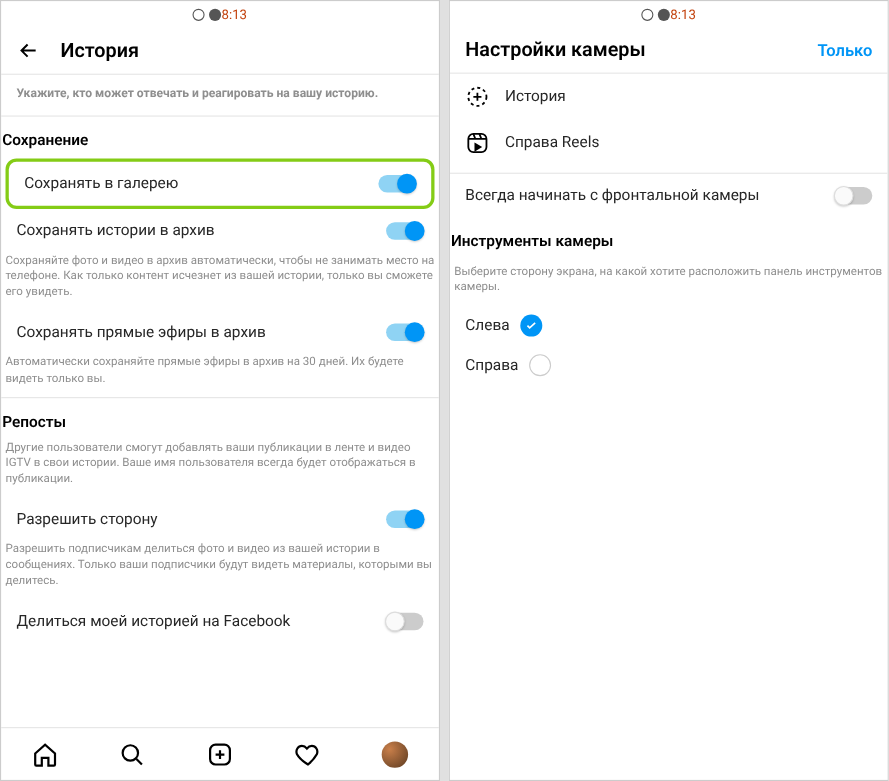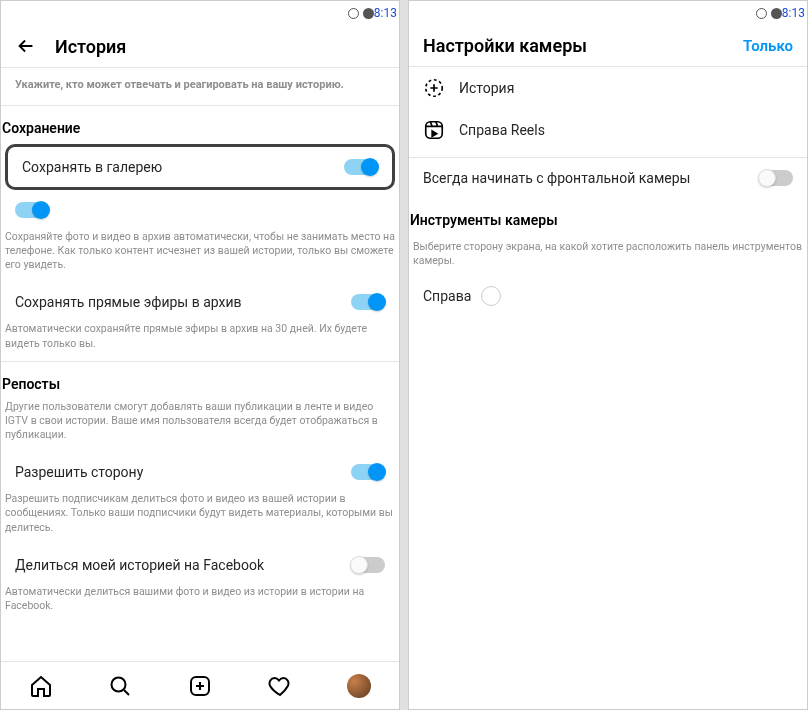--- a/index.html
+++ b/index.html
@@ -1,40 +1,40 @@
 <!DOCTYPE html>
 <html><head>
 <meta charset="utf-8">
 <style>
 * { margin: 0; padding: 0; box-sizing: border-box; }
 body { font-family: -apple-system, BlinkMacSystemFont, "Segoe UI", Roboto, Arial, sans-serif; background: #fff; }
 .container { display: flex; gap: 8px; width: 808px; height: 710px; background: #e0e0e0; }
 .phone { background: #fff; flex: 1; display: flex; flex-direction: column; border: 1px solid #ccc; overflow: hidden; position: relative; }
-.statusbar { height: 24px; display: flex; align-items: center; justify-content: flex-end; padding: 0 2px; font-size: 12px; color: #1d4ed8; }
+.statusbar { height: 24px; display: flex; align-items: center; justify-content: center; padding: 0 22px; font-size: 12px; color: #c2410c; }
 .statusbar-left { display: flex; gap: 4px; align-items: center; }
 .status-dot { width: 11px; height: 11px; border-radius: 50%; border: 1.5px solid #555; }
 .shazam { width: 11px; height: 11px; border-radius: 50%; background: #555; display:inline-block; }
 .header { display: flex; align-items: center; padding: 10px 14px; border-bottom: 1px solid #e5e5e5; }
 .header-back { margin-right: 18px; }
 .header-title { font-size: 18px; font-weight: 600; flex: 1; }
 .header-action { color: #0095f6; font-weight: 600; font-size: 15px; }
 .content { flex: 1; overflow-y: hidden; position: relative; }
 .subtext { font-size: 11px; color: #8e8e8e; padding: 10px 14px 12px; line-height: 1.35; font-weight: bold; }
 .section-title { font-size: 14px; font-weight: 600; padding: 14px 1px 8px; }
 .divider { height: 1px; background: #e5e5e5; margin: 0; }
 .row { display: flex; align-items: center; padding: 12px 14px; justify-content: space-between; }
 .row-label { font-size: 14px; color: #262626; }
 .row-desc { font-size: 10.5px; color: #8e8e8e; padding: 0 4px 10px; line-height: 1.35; }
 .toggle { width: 34px; height: 16px; border-radius: 10px; position: relative; }
 .toggle.on { background: #8fd3f4; }
 .toggle.off { background: #ccc; }
 .toggle-knob { width: 18px; height: 18px; border-radius: 50%; position: absolute; top: -1px; box-shadow: 0 1px 2px rgba(0,0,0,0.2); }
 .toggle.on .toggle-knob { right: -1px; background: #0095f6; }
 .toggle.off .toggle-knob { left: -1px; background: #fafafa; border:1px solid #ddd; }
-.highlight-box { border: 3px solid #404040; border-radius: 10px; margin: 0 4px; }
+.highlight-box { border: 3px solid #84cc16; border-radius: 10px; margin: 0 4px; }
 .nav-row { display: flex; align-items: center; padding: 10px 14px; gap: 14px; }
 .nav-icon { width: 22px; height: 22px; display:flex; align-items:center; justify-content:center; }
 .radio-row { display: flex; align-items: center; padding: 8px 14px; gap: 10px; }
 .radio-check { width: 20px; height: 20px; border-radius: 50%; display: flex; align-items: center; justify-content: center; }
 .radio-check.checked { background: #0095f6; }
 .radio-check.unchecked { background: #fff; border: 1.5px solid #ccc; }
 .bottom-nav { height: 48px; border-top: 1px solid #e5e5e5; display: flex; align-items: center; justify-content: space-around; }
 .avatar { width: 24px; height: 24px; border-radius: 50%; background: radial-gradient(circle at 30% 30%, #c97f4a, #5b3a20); }
 svg { display: block; }
 </style>
@@ -67,20 +67,21 @@
       <div class="highlight-box">
         <div class="row">
           <span class="row-label">Сохранять в галерею</span>
           <span class="toggle on">
               <span class="toggle-knob"></span>
             </span>
         </div>
       </div>
 
       <div class="row">
+        <span class="row-label">Сохранять истории в архив</span>
         <span class="toggle on">
             <span class="toggle-knob"></span>
           </span>
       </div>
       <div class="row-desc">Сохраняйте фото и видео в архив автоматически, чтобы не занимать место на телефоне. Как только контент исчезнет из вашей истории, только вы сможете его увидеть.</div>
 
       <div class="row">
         <span class="row-label">Сохранять прямые эфиры в архив</span>
         <span class="toggle on">
             <span class="toggle-knob"></span>
@@ -100,21 +101,20 @@
           </span>
       </div>
       <div class="row-desc">Разрешить подписчикам делиться фото и видео из вашей истории в сообщениях. Только ваши подписчики будут видеть материалы, которыми вы делитесь.</div>
 
       <div class="row">
         <span class="row-label">Делиться моей историей на Facebook</span>
         <span class="toggle off">
             <span class="toggle-knob"></span>
           </span>
       </div>
-      <div class="row-desc">Автоматически делиться вашими фото и видео из истории в истории на Facebook.</div>
     </div>
     <div class="bottom-nav">
       <span>
           <svg width="24" height="24" viewBox="0 0 24 24" fill="none" stroke="#000" stroke-width="2">
             <path d="M3 11l9-8 9 8v10a1 1 0 01-1 1h-5v-7h-6v7H4a1 1 0 01-1-1V11z"></path>
           </svg>
         </span>
       <span>
           <svg width="24" height="24" viewBox="0 0 24 24" fill="none" stroke="#000" stroke-width="2">
             <circle cx="10.5" cy="10.5" r="7"></circle>
@@ -175,20 +175,28 @@
       <div class="row">
         <span class="row-label">Всегда начинать с фронтальной камеры</span>
         <span class="toggle off">
             <span class="toggle-knob"></span>
           </span>
       </div>
 
       <div class="section-title">Инструменты камеры</div>
       <div class="row-desc" style="padding-top:4px;">Выберите сторону экрана, на какой хотите расположить панель инструментов камеры.</div>
 
+      <div class="radio-row">
+        <span class="row-label">Слева</span>
+        <span class="radio-check checked">
+          <svg width="12" height="12" viewBox="0 0 24 24" fill="none" stroke="#fff" stroke-width="3">
+              <path d="M5 12l4 4L19 7"></path>
+            </svg>
+        </span>
+      </div>
 
       <div class="radio-row">
         <span class="row-label">Справа</span>
         <span class="radio-check unchecked"></span>
       </div>
 
     </div>
   </div>
 </div>
 

